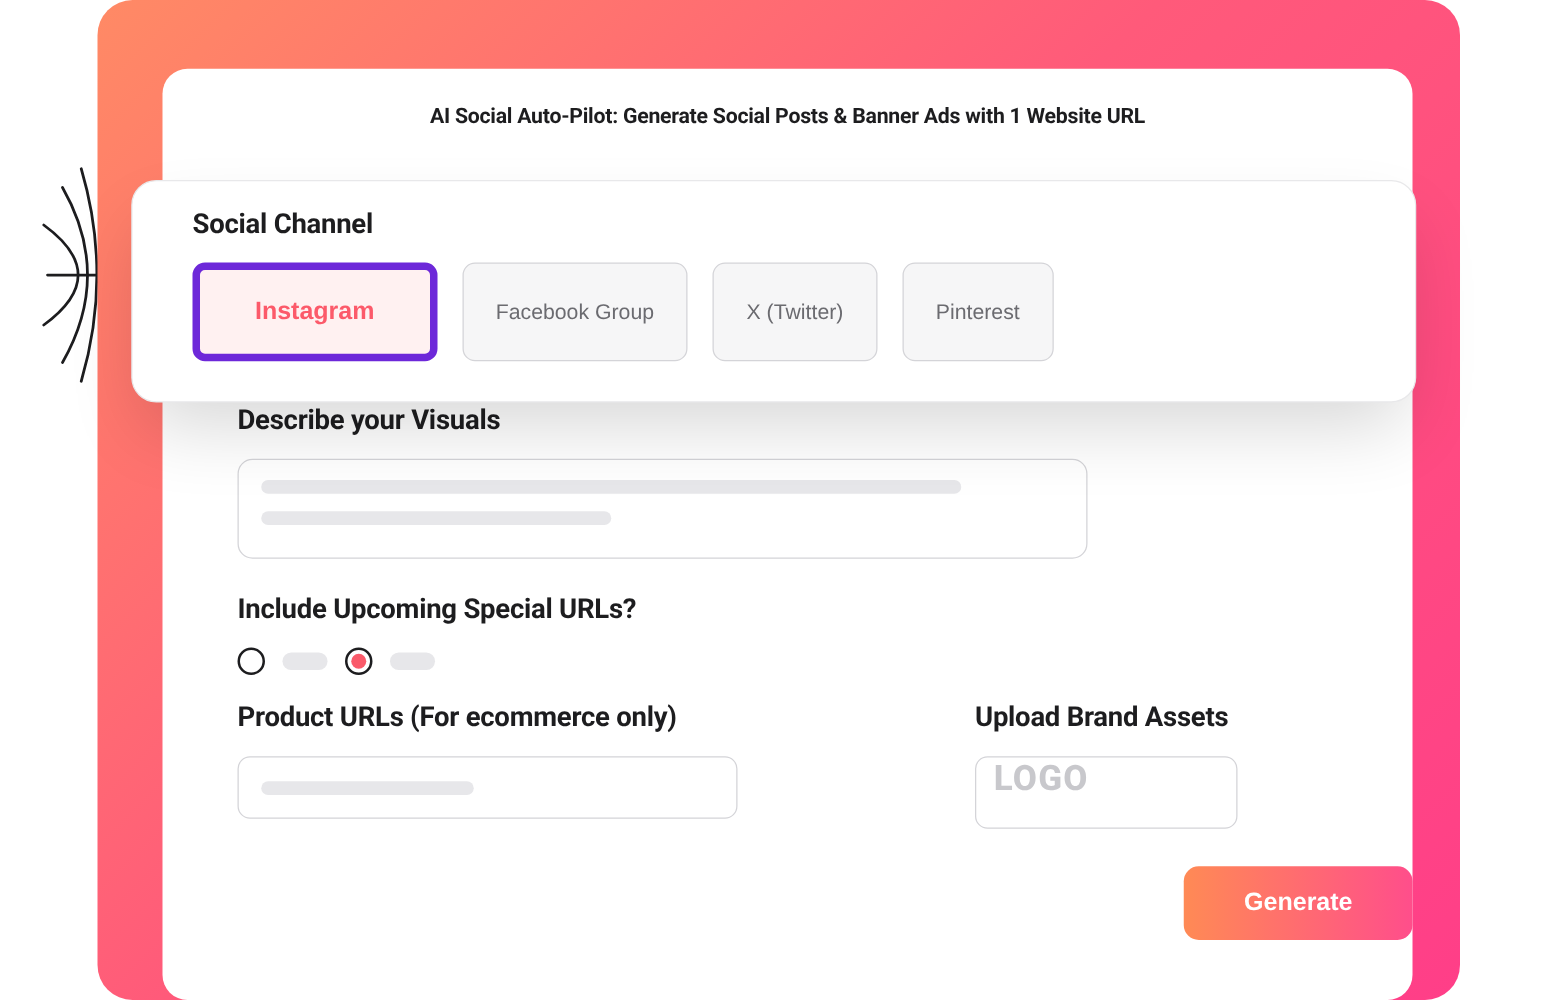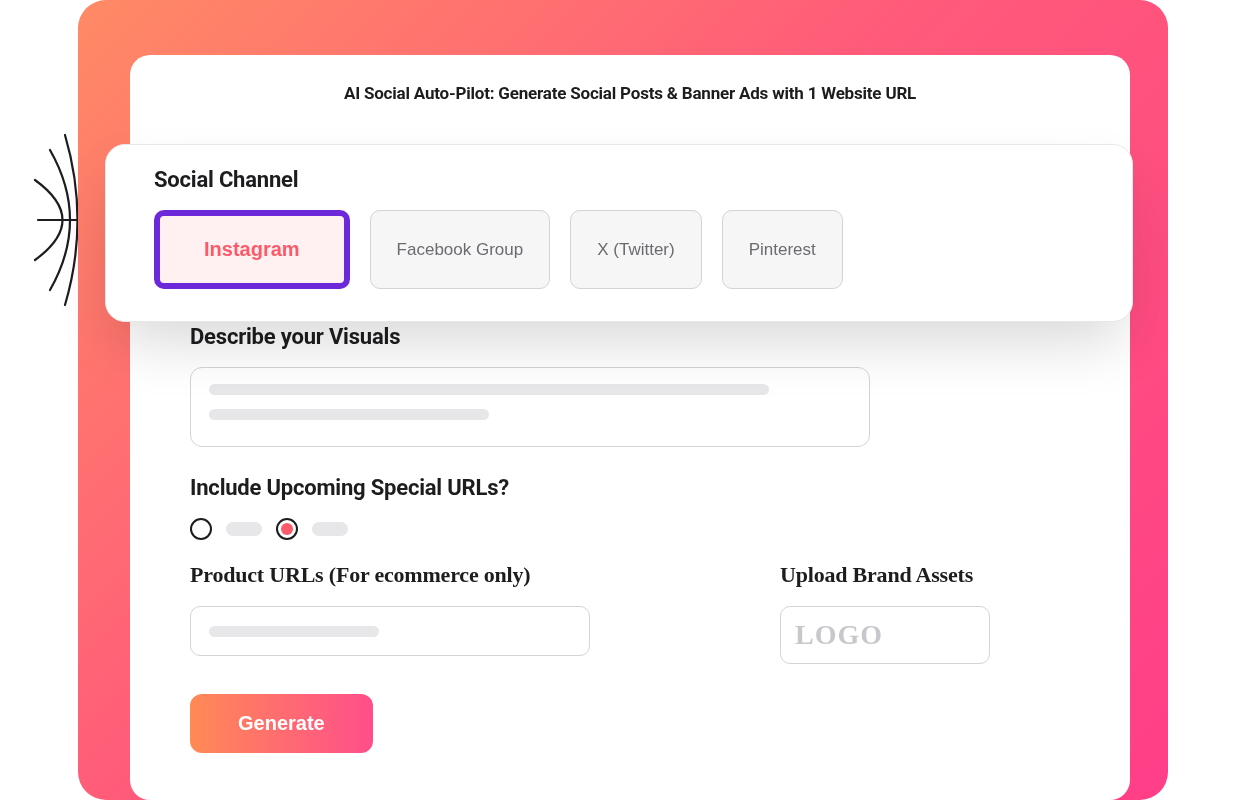--- a/index.html
+++ b/index.html
@@ -126,53 +126,52 @@
     content:""; width:12px; height:12px; border-radius:50%;
     background: #fa5a6a;
   }
   .radio-label-skel {
     width: 36px; height: 14px; background:#e7e7ea; border-radius:999px;
   }
   .two-col {
     display: flex;
     gap: 70px;
     align-items: flex-start;
-    font-family: Liberation Serif, serif;
   }
   .col-left { width: 400px; }
   .col-right { width: 260px; }
   .url-box {
     margin-top: 12px;
     border: 1.5px solid #d4d4d8;
     border-radius: 10px;
     height: 50px;
     padding: 0 18px;
     display:flex; align-items:center;
     background:#fff;
   }
   .url-box .skel { width: 170px; height: 11px; }
   .logo-box {
     margin-top: 12px;
     border: 1.5px solid #d4d4d8;
     border-radius: 10px;
     height: 58px;
     width: 210px;
-    display:flex; align-items:center; justify-content:flex-start;
+    display:flex; justify-content:flex-start;
     padding-left: 14px;
     background:#fff;
     cursor:pointer;
   }
   .logo-text {
     font-size: 28px;
     font-weight: 800;
     color: #c8c8cc;
     letter-spacing: 1px;
   }
   .generate-wrap {
-    display:flex; justify-content:flex-start;
+    display:flex; justify-content:flex-end;
     margin-top: 30px;
     width: 940px;
   }
   .generate-btn {
     background: linear-gradient(90deg, #FF8A55 0%, #FF4E8B 100%);
     color: #fff;
     font-size: 20px;
     font-weight: 700;
     border: none;
     border-radius: 12px;

